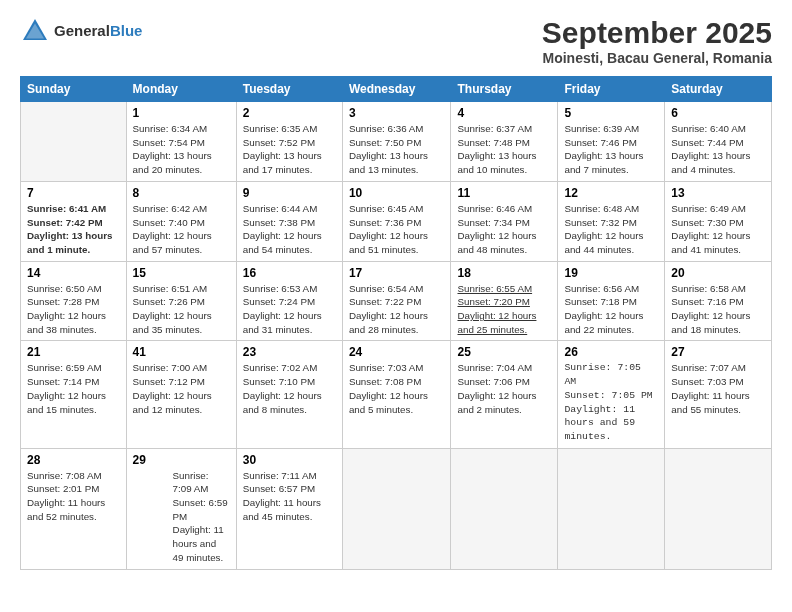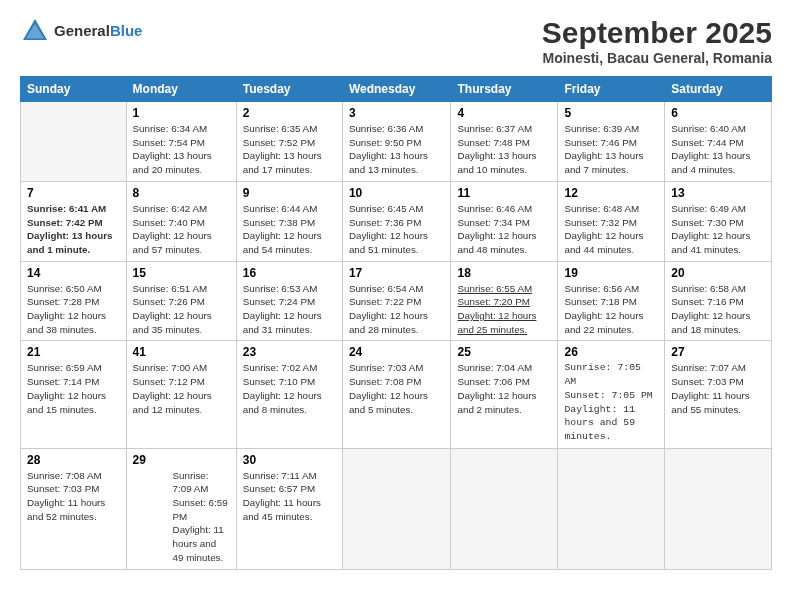--- a/index.html
+++ b/index.html
@@ -144,21 +144,21 @@
           </td>
           <td>
             <span class="day-number">2</span>
             <div class="day-info" style="white-space: pre-line;">Sunrise: 6:35 AM
 Sunset: 7:52 PM
 Daylight: 13 hours and 17 minutes.</div>
           </td>
           <td>
             <span class="day-number">3</span>
             <div class="day-info" style="white-space: pre-line;">Sunrise: 6:36 AM
-Sunset: 9:50 PM
+Sunset: 7:50 PM
 Daylight: 13 hours and 13 minutes.</div>
           </td>
           <td>
             <span class="day-number">4</span>
             <div class="day-info" style="white-space: pre-line;">Sunrise: 6:37 AM
 Sunset: 7:48 PM
 Daylight: 13 hours and 10 minutes.</div>
           </td>
           <td>
             <span class="day-number">5</span>
@@ -302,21 +302,21 @@
             <span class="day-number">27</span>
             <div class="day-info" style="white-space: pre-line;">Sunrise: 7:07 AM
 Sunset: 7:03 PM
 Daylight: 11 hours and 55 minutes.</div>
           </td>
         </tr>
         <tr>
           <td>
             <span class="day-number">28</span>
             <div class="day-info" style="white-space: pre-line;">Sunrise: 7:08 AM
-Sunset: 7:03 PM
+Sunset: 2:01 PM
 Daylight: 11 hours and 52 minutes.</div>
           </td>
           <td>
             <span class="day-number">29</span>
             <div class="day-info" style="white-space: pre-line; margin-left: 40px;">Sunrise: 7:09 AM
 Sunset: 6:59 PM
 Daylight: 11 hours and 49 minutes.</div>
           </td>
           <td>
             <span class="day-number">30</span>

